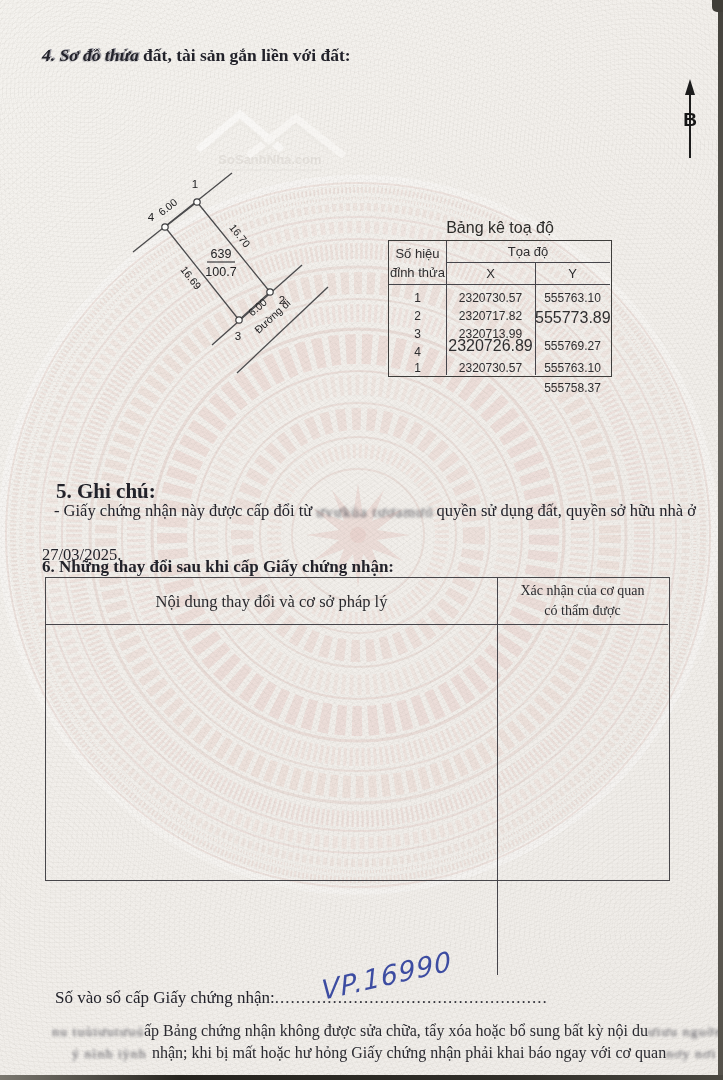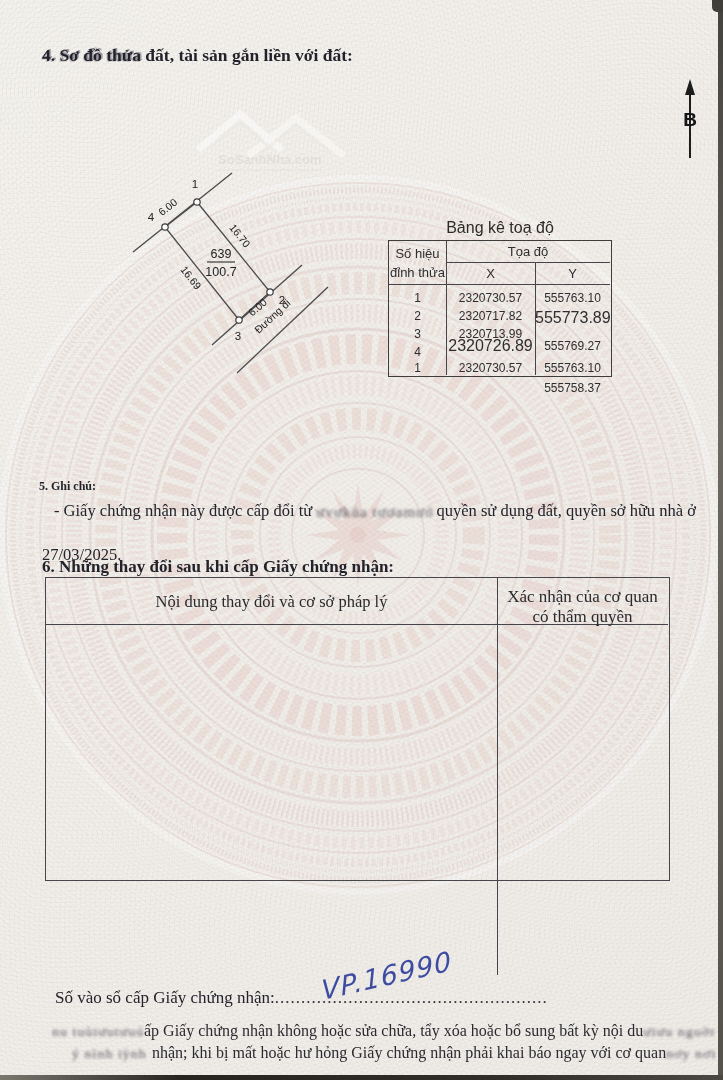--- a/index.html
+++ b/index.html
@@ -19,21 +19,21 @@
       repeating-radial-gradient(circle at 92% 86%, rgba(160,156,148,.05) 0 1px, transparent 1px 5px),
       repeating-radial-gradient(circle at 50% 50%, rgba(170,164,156,.035) 0 1px, transparent 1px 6px);
   }
   .serif{font-family:"Liberation Serif","DejaVu Serif",serif;}
   .sans{font-family:"Liberation Sans","DejaVu Sans",sans-serif;}
   .bold{font-weight:bold;}
   .smudge{
     display:inline-block;overflow:hidden;white-space:nowrap;vertical-align:bottom;
     filter:blur(1.7px);opacity:.85;color:#3c3c46;letter-spacing:1px;transform:scaleY(.95);
   }
-  .dbl{ text-shadow:1.6px -1.2px 0 rgba(55,55,75,.45), -1px 1px 0 rgba(55,55,75,.22); filter:blur(.4px); }
+  .dbl{ text-shadow:1.6px -1.2px 0 rgba(55,55,75,.45), -1px 1px 0 rgba(55,55,75,.22); filter:blur(.4px);font-style:italic; }
   .line{position:absolute;background:#45444a;}
   
   .ct{left:388px;top:240px;width:224px;height:137px;border:1.6px solid #3e3d3b;box-sizing:border-box;}
   .ct .v1{left:57px;top:0;width:1px;height:134px;}
   .ct .v2{left:146px;top:21px;width:1px;height:113px;}
   .ct .h1{left:57px;top:21px;width:164px;height:1px;}
   .ct .h2{left:0;top:43px;width:221px;height:1px;}
   .ct-cell{position:absolute;font-family:"Liberation Sans","DejaVu Sans",sans-serif;color:#2e2d2f;text-align:center;}
   
   .t6{left:45px;top:577px;width:625px;height:304px;border:1.6px solid #47464a;box-sizing:border-box;}
@@ -157,46 +157,46 @@
 
     <div class="ct-cell" style="left:0;top:104px;width:57px;font-size:12px;">4</div>
     <div class="ct-cell" style="left:57px;top:96px;width:89px;font-size:16px;">2320726.89</div>
     <div class="ct-cell" style="left:146px;top:104px;width:75px;font-size:12px;margin-top:36px;">555758.37</div>
 
     <div class="ct-cell" style="left:0;top:120px;width:57px;font-size:12px;">1</div>
     <div class="ct-cell" style="left:57px;top:120px;width:89px;font-size:12px;">2320730.57</div>
     <div class="ct-cell" style="left:146px;top:120px;width:75px;font-size:12px;">555763.10</div>
   </div>
 
-  <div class="abs serif bold" style="left:39px;top:479px;font-size:12px;text-align:right;">5. Ghi chú:</div>
+  <div class="abs serif bold" style="left:56px;top:479px;font-size:21px;text-align:right;">5. Ghi chú:</div>
   <div class="abs serif" style="left:54px;top:501px;width:645px;font-size:16.5px;white-space:nowrap;">
     <span>- Giấy chứng nhận này được cấp đổi từ</span>
     <span class="smudge" style="width:116px;font-size:15px;">ưvưkùa tươamướam</span>
     <span>quyền sử dụng đất, quyền sở hữu nhà ở</span>
   </div>
   <div class="abs serif" style="left:42px;top:545px;font-size:16.5px;">27/03/2025.</div>
 
   <div class="abs serif bold" style="left:42px;top:557px;font-size:17px;">6. Những thay đổi sau khi cấp Giấy chứng nhận:</div>
   <div class="abs t6">
     <div class="line hdiv"></div>
     <div class="line vdiv"></div>
     <div class="abs serif" style="left:0;top:14px;width:451px;text-align:center;font-size:16.5px;color:#2a2a2e;">Nội dung thay đổi và cơ sở pháp lý</div>
-    <div class="abs serif" style="left:451px;top:3px;width:171px;text-align:center;font-size:17px;line-height:20px;color:#2a2a2e;margin-top:6px;">
+    <div class="abs serif" style="left:451px;top:3px;width:171px;text-align:center;font-size:14px;line-height:20px;color:#2a2a2e;">
       <span>Xác nhận của cơ quan</span><br>
-      <span>có thẩm quyền</span>
+      <span>có thẩm được</span>
     </div>
   </div>
 
   <div class="abs serif" style="left:55px;top:988px;font-size:17px;white-space:nowrap;">
     <span>Số vào sổ cấp Giấy chứng nhận:</span><span style="letter-spacing:1px;color:#33333a;">....................................................</span>
   </div>
   <div class="abs hand" style="left:320px;top:960px;">VP.16990</div>
 
   <div class="abs serif" style="left:52px;top:1022px;font-size:16px;white-space:nowrap;color:#2a2a30;">
-    <span class="smudge" style="width:92px;font-size:14px;">nu tuùiưutưuú</span><span>ấp Giấy chứng nhận không hoặc sửa chữa, tẩy xóa hoặc bổ sung bất kỳ nội du</span><span class="smudge" style="width:72px;font-size:14px;">ưiưu nguờn ư</span>
+    <span class="smudge" style="width:92px;font-size:14px;">nu tuùiưutưuú</span><span>ấp Bảng chứng nhận không được sửa chữa, tẩy xóa hoặc bổ sung bất kỳ nội du</span><span class="smudge" style="width:72px;font-size:14px;">ưiưu nguờn ư</span>
   </div>
   <div class="abs serif" style="left:72px;top:1044px;font-size:16px;white-space:nowrap;color:#2a2a30;">
     <span class="smudge" style="width:80px;font-size:14px;">ý nình iỳnh</span><span>nhận; khi bị mất hoặc hư hỏng Giấy chứng nhận phải khai báo ngay với cơ quan</span><span class="smudge" style="width:60px;font-size:14px;">nơy nơi ý</span>
   </div>
 
   <div class="abs edge-right"></div>
   <div class="abs corner-tr"></div>
   <div class="abs edge-bottom"></div>
 </div>
 

